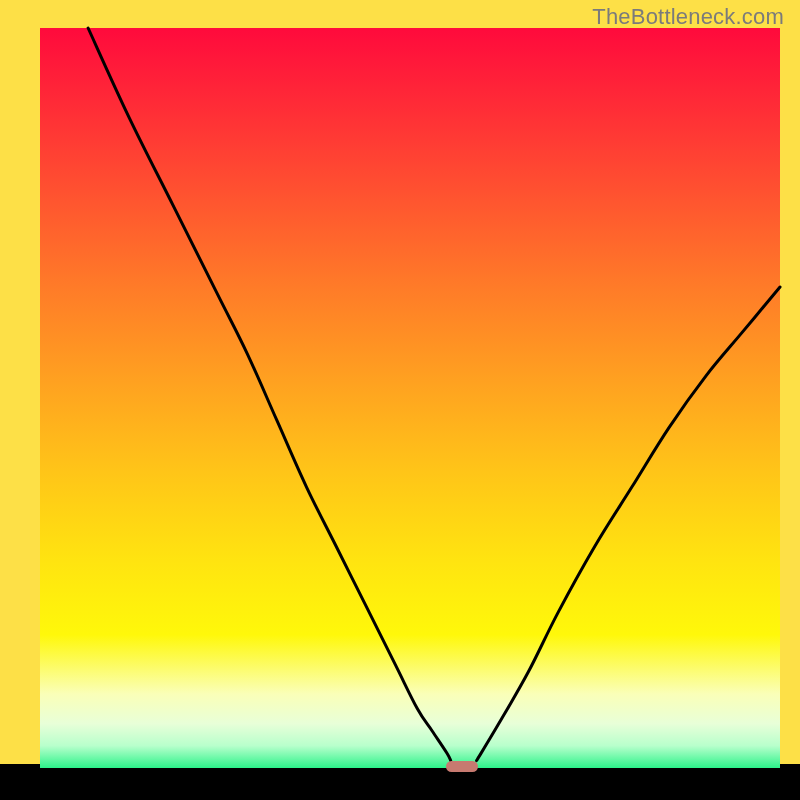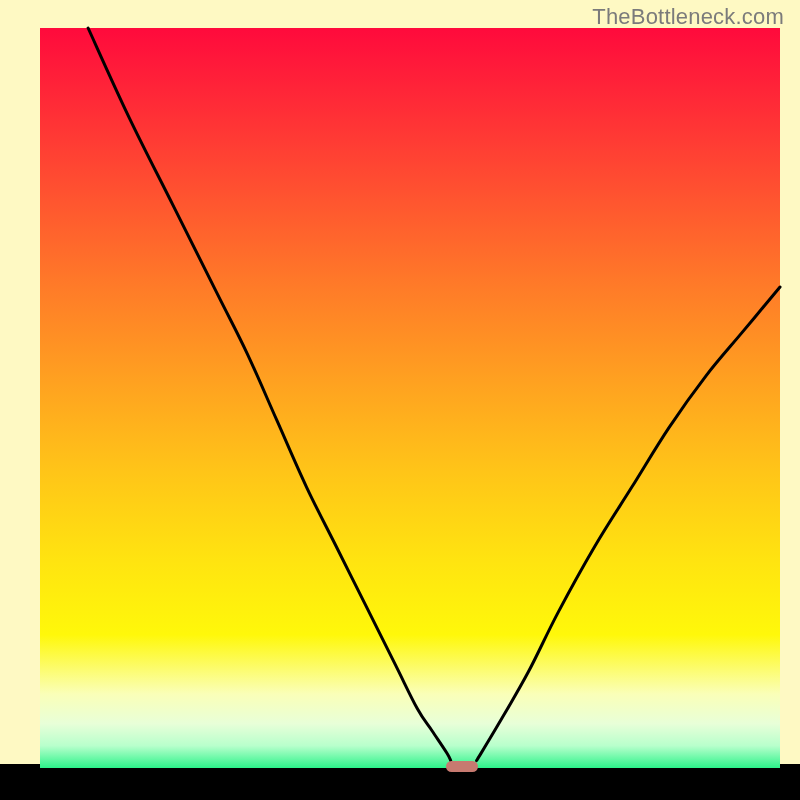--- a/index.html
+++ b/index.html
@@ -8,21 +8,21 @@
     width: 800px;
     height: 800px;
     background: #000;
     overflow: hidden;
     font-family: Arial, Helvetica, sans-serif;
   }
   .frame {
     position: relative;
     width: 800px;
     height: 764px;
-    background: #fef9c3;
+    background: #fde047;
   }
   .plot {
     position: absolute;
     left: 40px;
     top: 28px;
     width: 740px;
     height: 740px;
   }
   .gradient {
     position: absolute;

